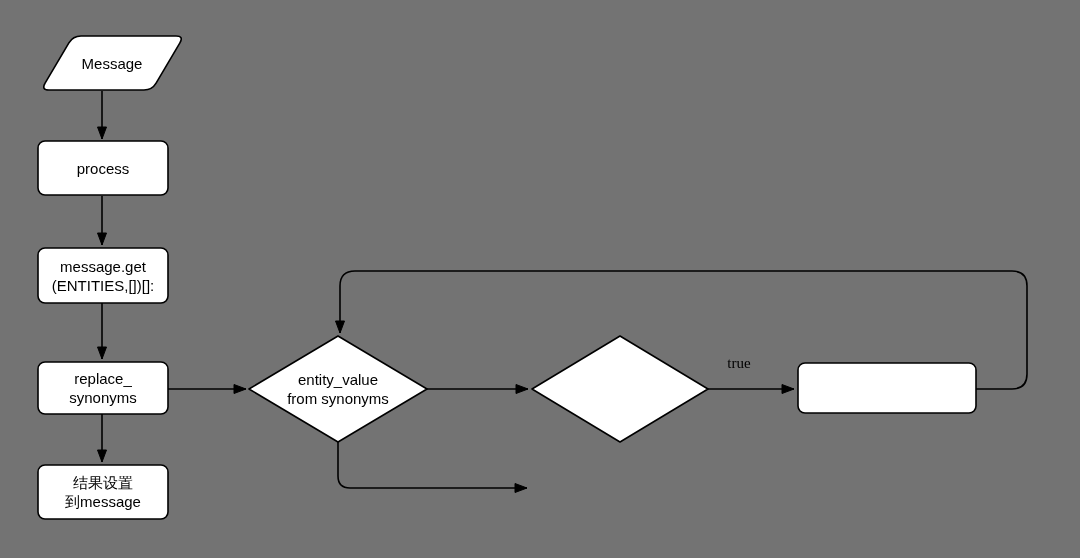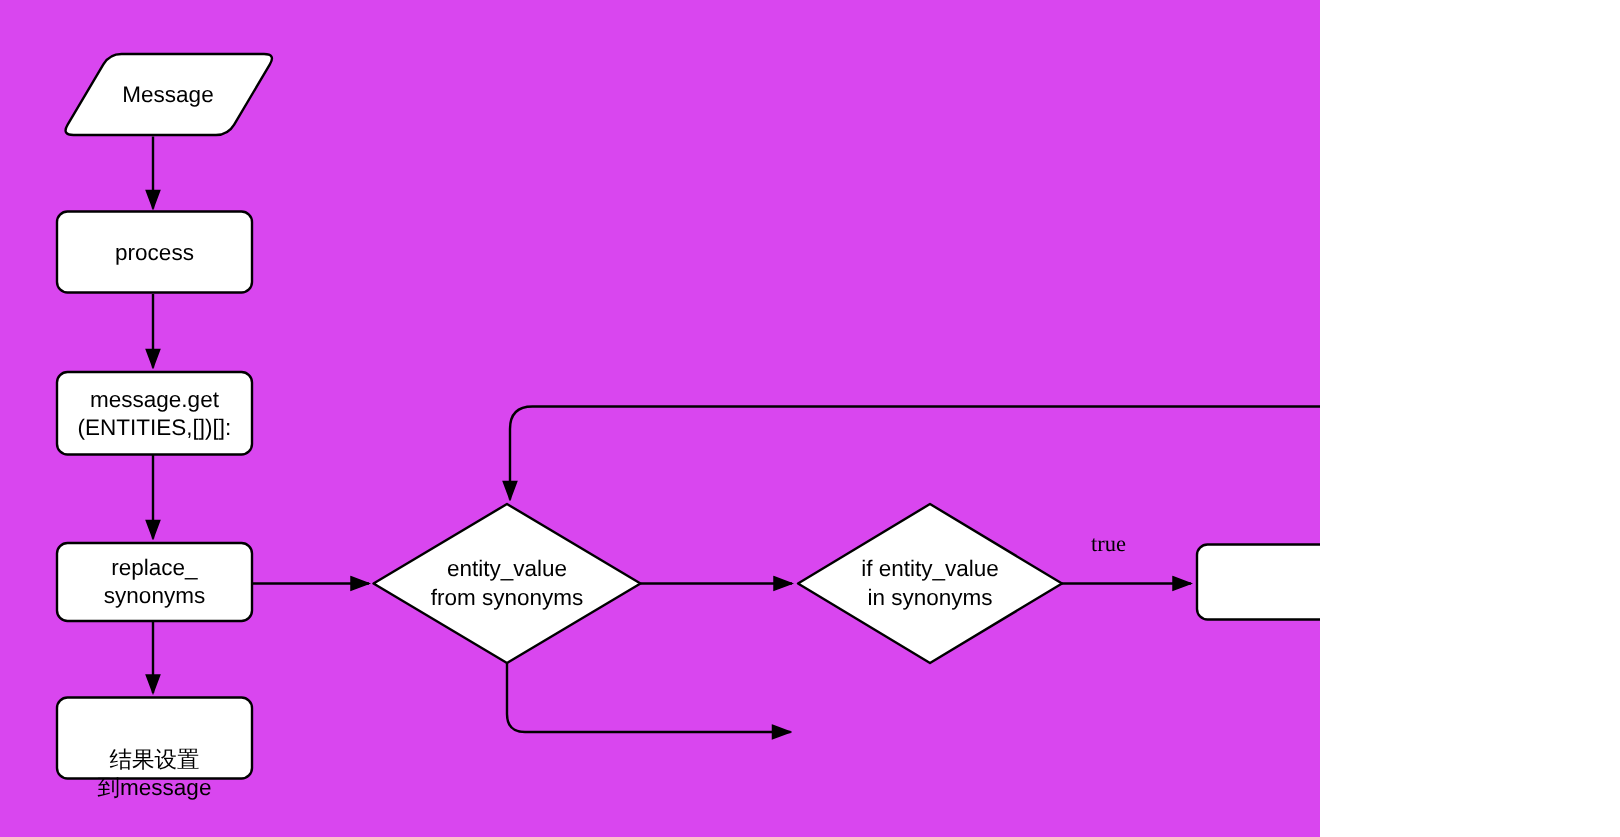--- a/index.html
+++ b/index.html
@@ -3,23 +3,23 @@
 <meta charset="utf-8">
 <style>
   html, body {
     margin: 0;
     padding: 0;
     background: #ffffff;
     font-family: "Liberation Sans", "DejaVu Sans", sans-serif;
   }
   .canvas {
     position: relative;
-    width: 880px;
+    width: 1080px;
     height: 558px;
-    background: #d946ef;
+    background: #737373;
     overflow: hidden;
   }
   .canvas svg {
     position: absolute;
     left: 0;
     top: 0;
   }
   .node-label {
     position: absolute;
     display: flex;
@@ -81,25 +81,23 @@
   <div class="node-label" style="left:42px; top:36px; width:140px; height:54px;">Message</div>
 
   <div class="node-label" style="left:38px; top:248px; width:130px; height:55px;">message.get
 (ENTITIES,[])[]:</div>
 
   <div class="node-label" style="left:38px; top:141px; width:130px; height:54px;">process</div>
 
   <div class="node-label" style="left:38px; top:362px; width:130px; height:52px;border-radius:21px;">replace_
 synonyms</div>
 
-  <div class="node-label" style="left:38px; top:465px; width:130px; height:54px;margin-top:24px;">结果设置
+  <div class="node-label" style="left:38px; top:465px; width:130px; height:54px;">结果设置
 到message</div>
 
   <div class="node-label" style="left:258px; top:354px; width:160px; height:70px;">entity_value
 from synonyms</div>
 
-  <div class="node-label" style="left:540px; top:354px; width:160px; height:70px;">if entity_value
-in synonyms</div>
 
 
   <div class="edge-label" style="left:715px; top:352px; width:48px; height:22px;">true</div>
 
 </div>
 
 </body></html>

